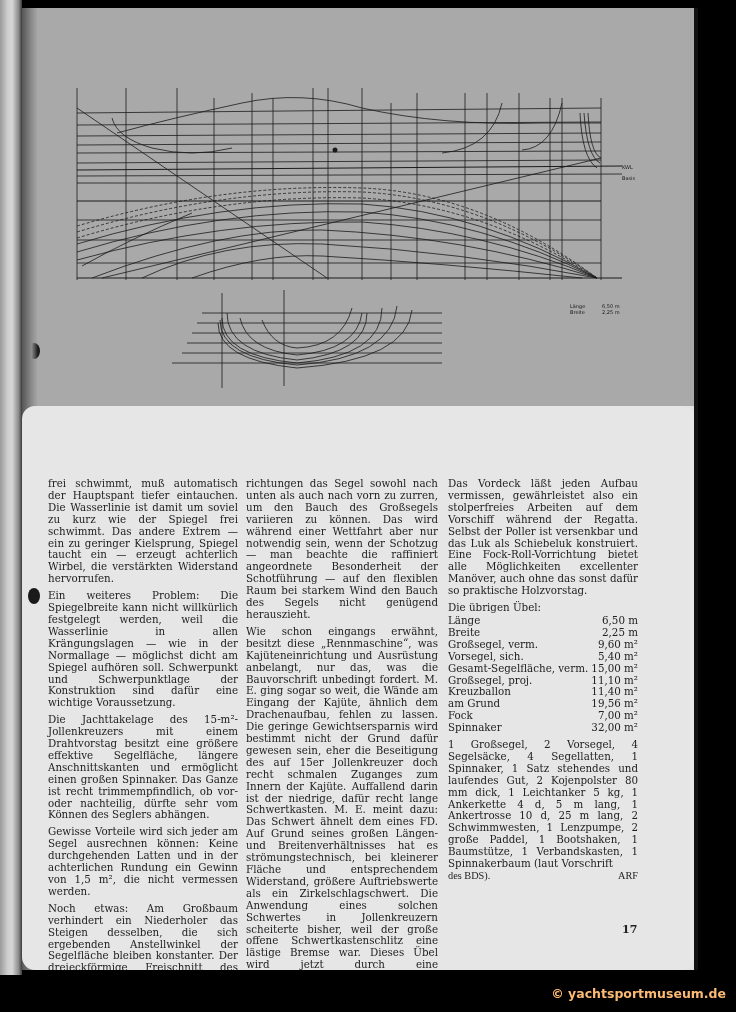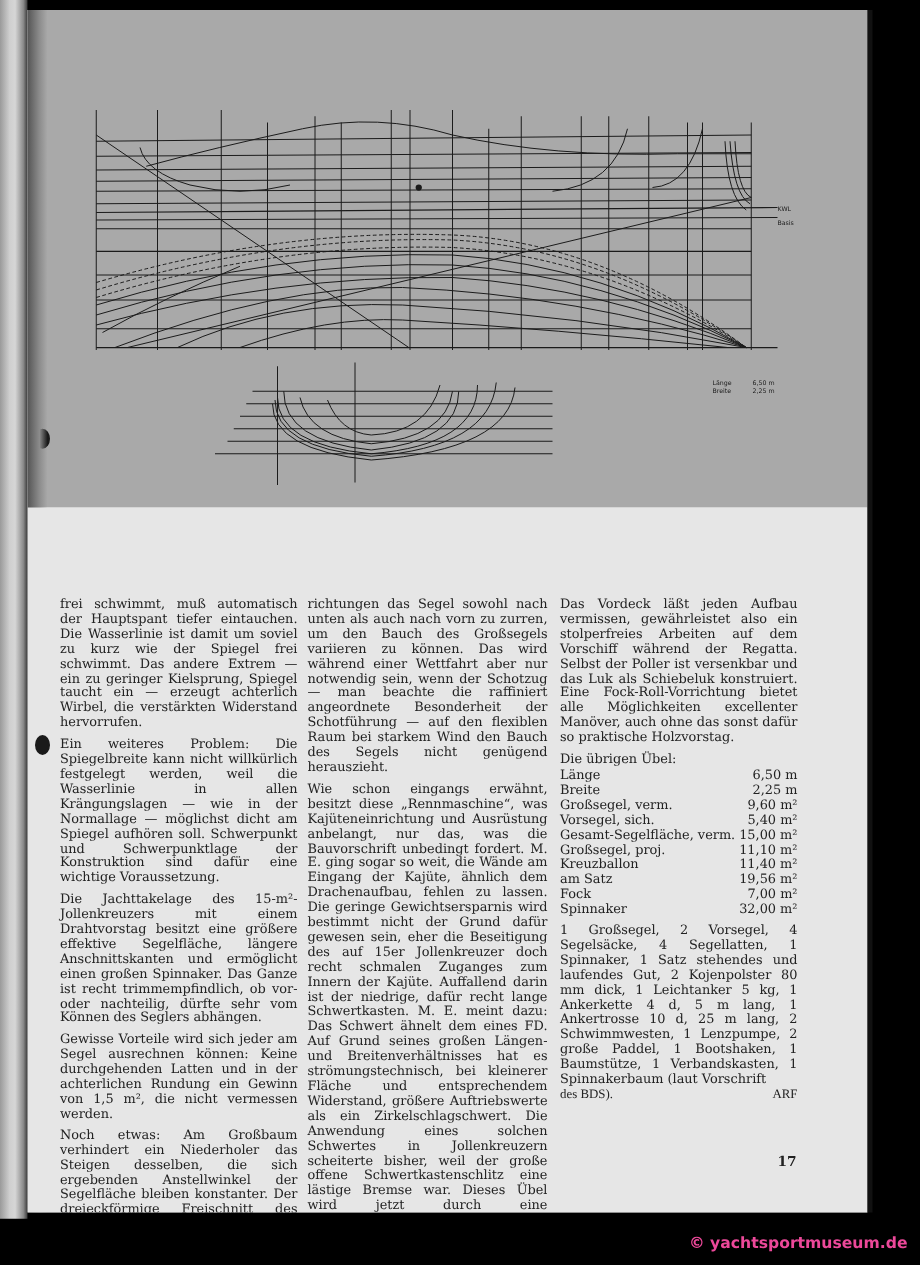--- a/index.html
+++ b/index.html
@@ -3,33 +3,33 @@
 <meta charset="utf-8">
 <style>
   html, body { margin:0; padding:0; }
   body { width:736px; height:1012px; background:#000; position:relative; overflow:hidden; font-family:"DejaVu Serif", serif; }
   .binder { position:absolute; left:0; top:0; width:22px; height:975px; background:linear-gradient(90deg,#9a9a9a 0%,#cfcfcf 35%,#d6d6d6 55%,#8a8a8a 85%,#3a3a3a 100%); }
   .page { position:absolute; left:22px; top:8px; width:672px; height:962px; background:#e3e3e3; overflow:hidden; }
   .page-shadow { position:absolute; left:0; top:0; width:16px; height:100%; background:linear-gradient(90deg,#555 0%,#8c8c8c 60%,rgba(0,0,0,0) 100%); }
   .drawing { position:absolute; left:0; top:0; width:672px; height:398px; background:#a9a9a9; }
   .drawing svg { position:absolute; left:0; top:0; }
   .hole { position:absolute; width:12px; height:16px; border-radius:50%; background:#1a1a1a; }
-  .text-area { position:absolute; left:0; top:398px; width:672px; height:564px; background:#e6e6e6; }
+  .text-area { position:absolute; left:0; top:398px; width:672px; height:564px; background:#e6e6e6;border-radius:13px; }
   .col { position:absolute; top:72px; font-size:10.3px; line-height:11.9px; color:#222; text-align:justify; hyphens:manual; }
   .col p { margin:0 0 5px 0; }
   .col1 { left:26px; width:190px; }
   .col2 { left:224px; width:192px; }
   .col3 { left:426px; width:190px; }
   table.dims { border-collapse:collapse; width:100%; font-size:10.3px; line-height:11.9px; margin:0 0 5px 0; }
   table.dims td { padding:0; }
   table.dims td.v { text-align:right; }
   .sig { display:flex; justify-content:space-between;font-family:Liberation Serif, serif; }
   .pagenum { position:absolute; left:600px; top:517px; font-size:11px; font-weight:bold; color:#222; }
   .right-edge { position:absolute; left:694px; top:8px; width:4px; height:962px; background:#111; }
-  .watermark { position:absolute; right:10px; top:986px; color:#ec4899; font-family:"DejaVu Sans", sans-serif; font-size:12.5px; font-weight:bold; }
+  .watermark { position:absolute; right:10px; top:986px; color:#fdba74; font-family:"DejaVu Sans", sans-serif; font-size:12.5px; font-weight:bold; }
 </style>
 </head>
 <body>
 
 <div class="binder"></div>
 
 <div class="page">
   <div class="drawing">
     <svg width="672" height="398" viewBox="0 0 672 398">
       <g stroke="#1b1b1b" stroke-width="0.8" fill="none">
@@ -162,21 +162,21 @@
             </tr>
           <tr>
               <td>Großsegel, proj.</td>
               <td class="v">11,10 m²</td>
             </tr>
           <tr>
               <td>Kreuzballon</td>
               <td class="v">11,40 m²</td>
             </tr>
           <tr>
-              <td>am Satz</td>
+              <td>am Grund</td>
               <td class="v">19,56 m²</td>
             </tr>
           <tr>
               <td>Fock</td>
               <td class="v">7,00 m²</td>
             </tr>
           <tr>
               <td>Spinnaker</td>
               <td class="v">32,00 m²</td>
             </tr>

